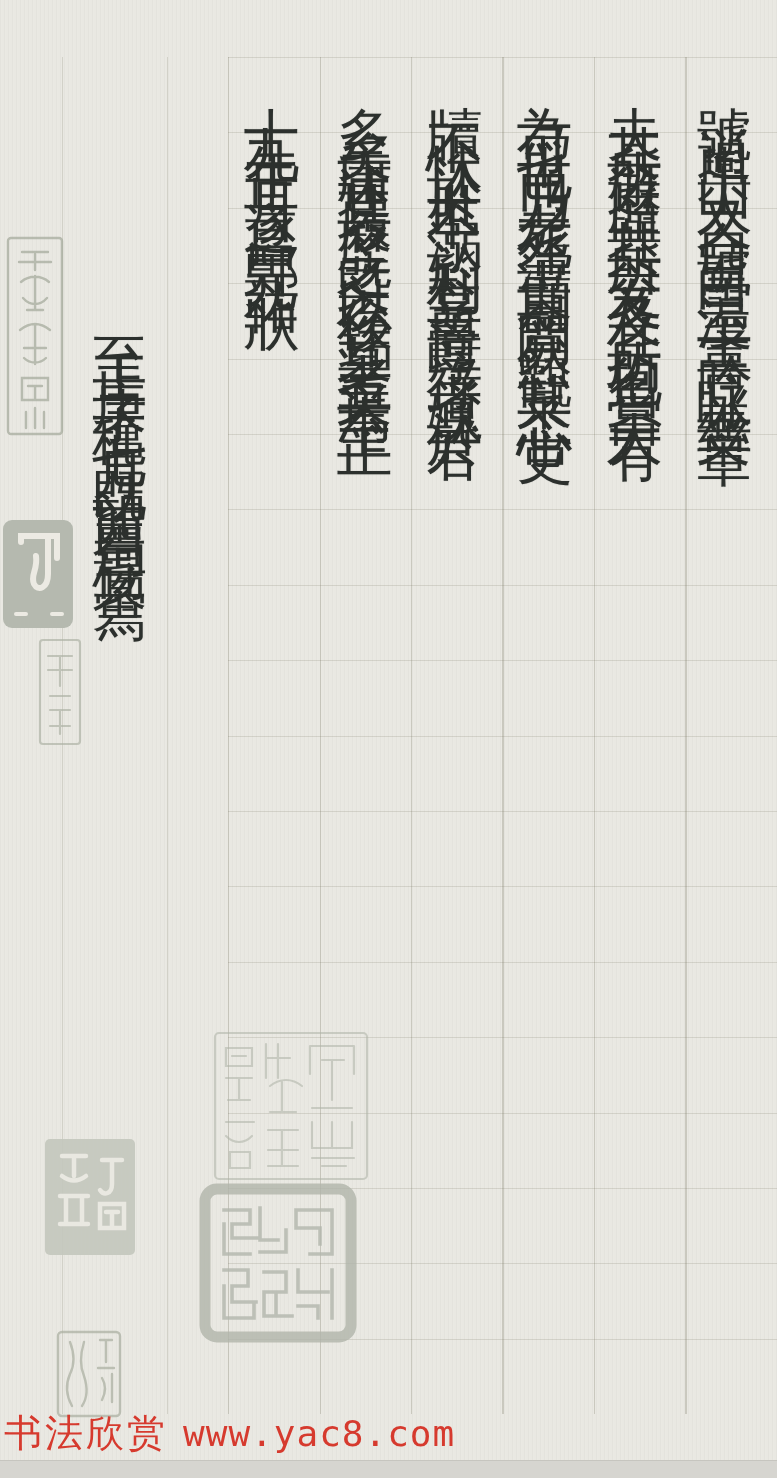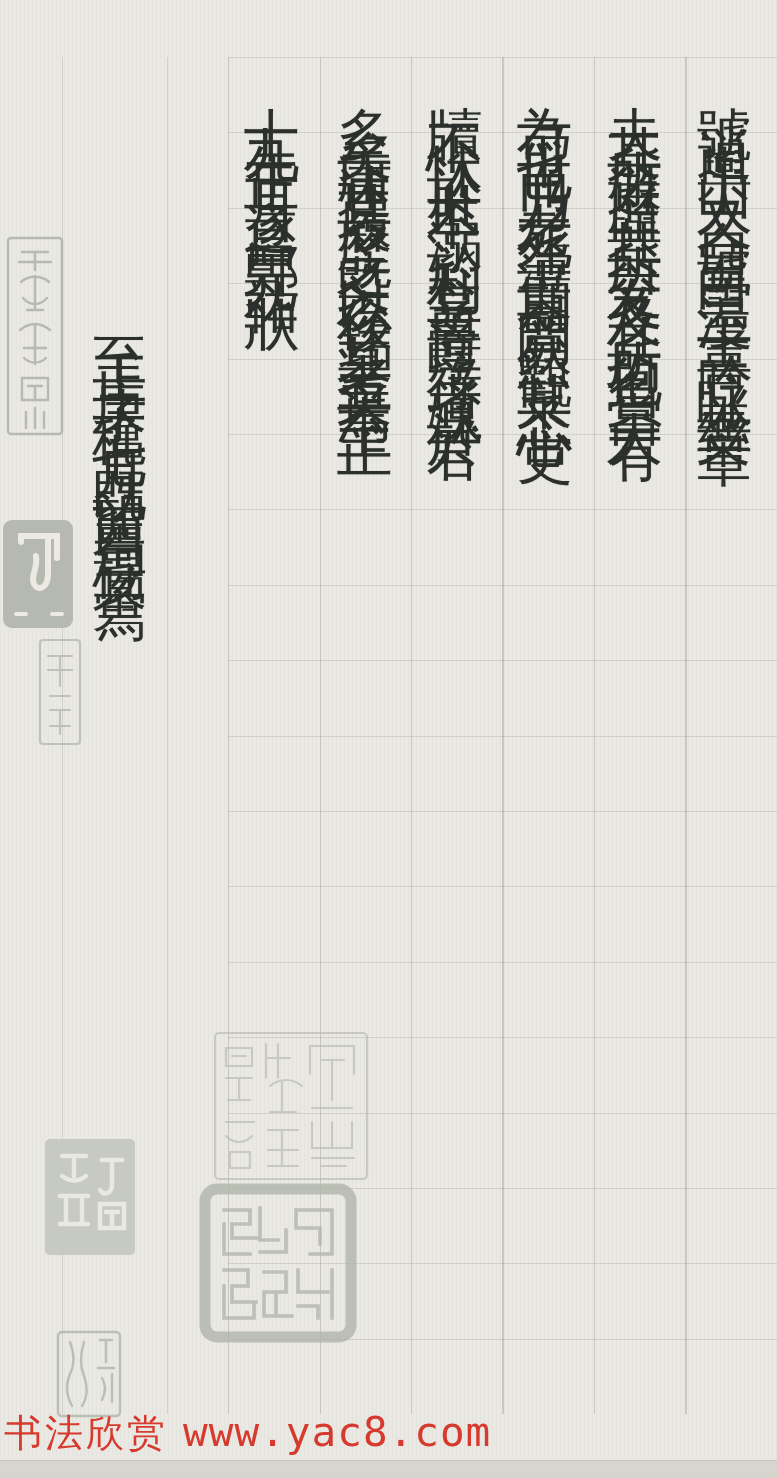--- a/index.html
+++ b/index.html
@@ -47,21 +47,21 @@
   .seal{position:absolute;}
   .watermark{
     position:absolute;left:4px;top:1408px;
     color:#d63a2e;
     font-size:38px;
     letter-spacing:3px;
     white-space:nowrap;
   }
   .watermark .wm-url{
     font-family:"DejaVu Sans Mono", monospace;
-    font-size:41px;
+    font-size:36px;
     letter-spacing:1px;
   }
   .bottom-edge{
     position:absolute;left:0;top:1460px;width:777px;height:18px;
     background:#d6d5d0;
     border-top:1px solid #c6c5bf;
   }
 </style>
 </head>
 <body>

